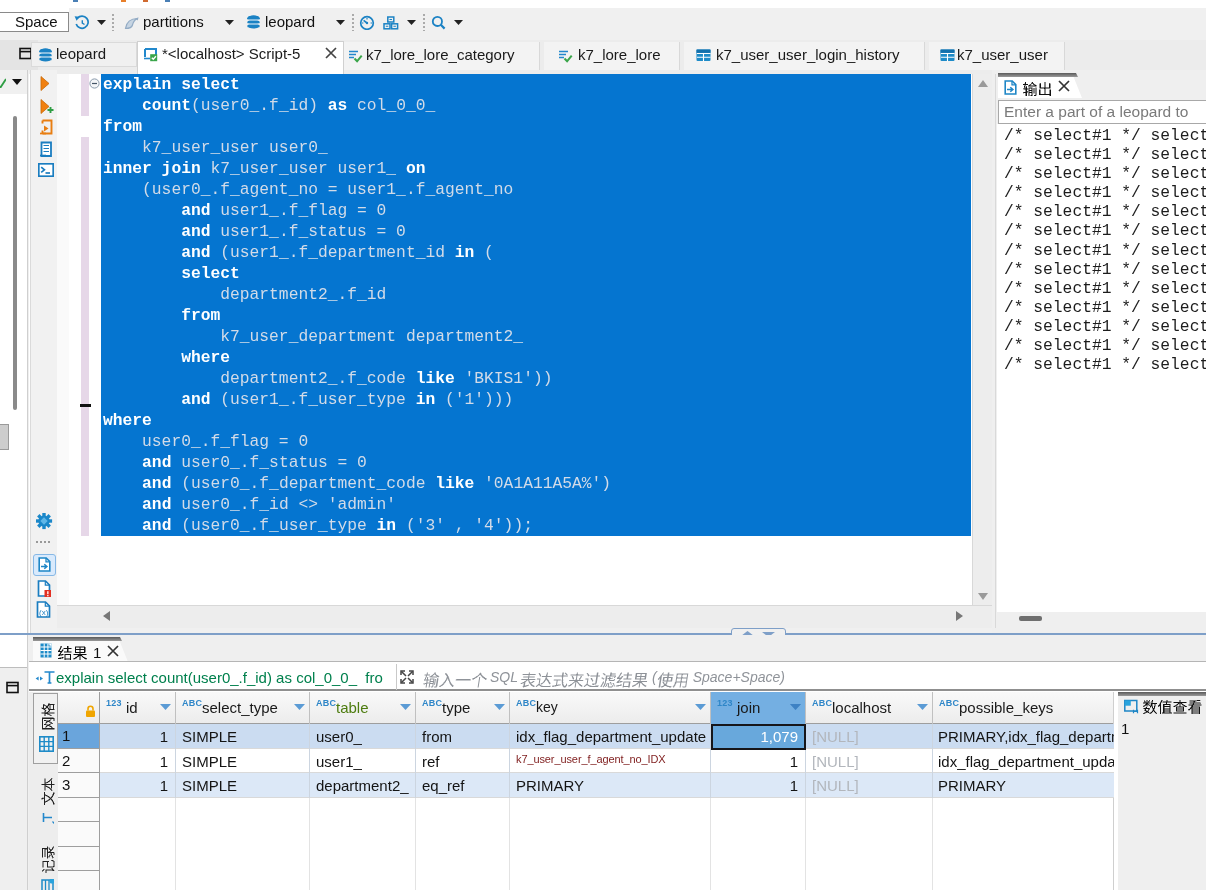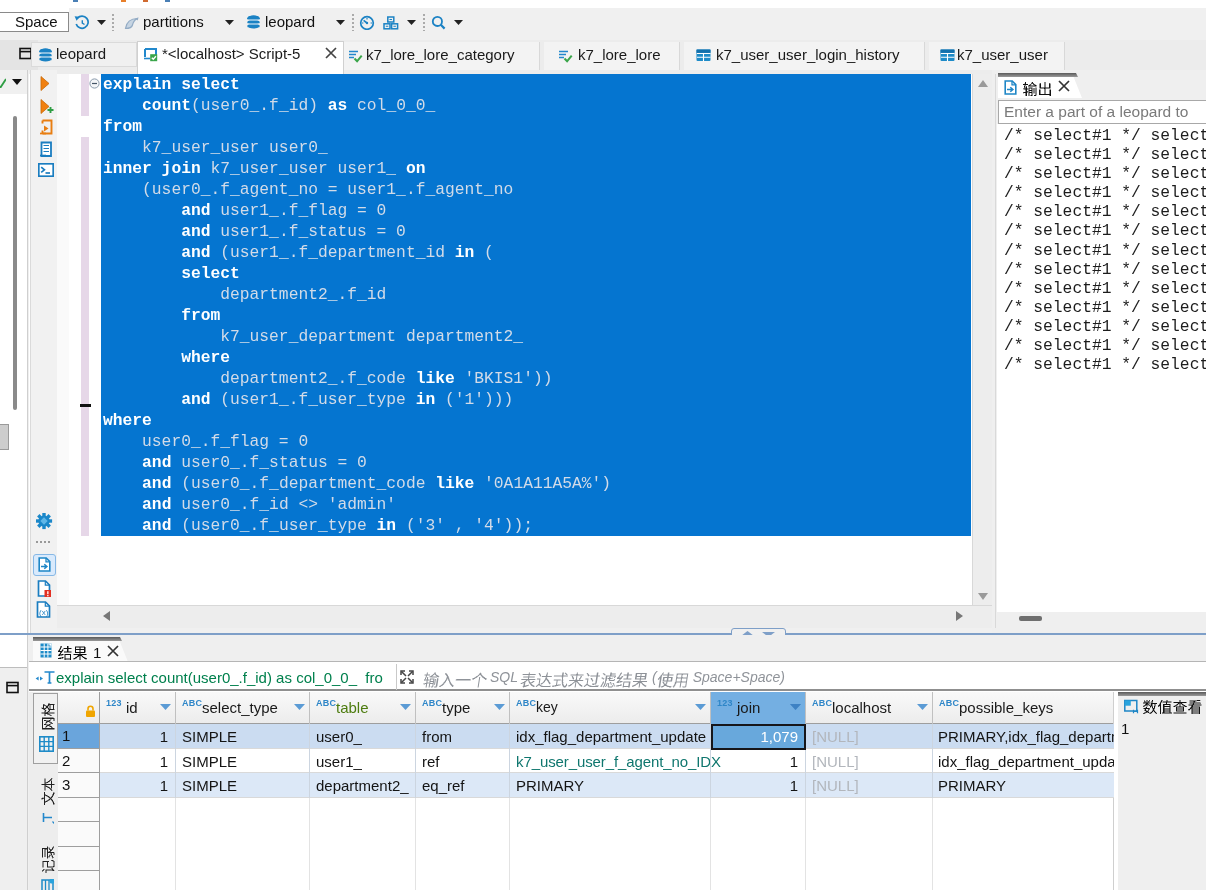--- a/index.html
+++ b/index.html
@@ -435,21 +435,21 @@
 <div class="t" style="left:182px;top:728px;font-size:15px;color:#141414">SIMPLE</div>
 <div class="t" style="left:316px;top:728px;font-size:15px;color:#141414">user0_</div>
 <div class="t" style="left:422px;top:728px;font-size:15px;color:#141414">from</div>
 <div class="t" style="left:516px;top:728px;font-size:15px;color:#141414">idx_flag_department_update</div>
 <div class="t" style="left:812px;top:728px;font-size:15px;color:#b2b6bc">[NULL]</div>
 <div class="t" style="left:938px;top:728px;width:176px;overflow:hidden;font-size:15px;color:#141414">PRIMARY,idx_flag_departm</div>
 <div class="t" style="left:48px;top:752.5px;width:120px;text-align:right;font-size:15px;color:#141414">1</div>
 <div class="t" style="left:182px;top:752.5px;font-size:15px;color:#141414">SIMPLE</div>
 <div class="t" style="left:316px;top:752.5px;font-size:15px;color:#141414">user1_</div>
 <div class="t" style="left:422px;top:752.5px;font-size:15px;color:#141414">ref</div>
-<div class="t" style="left:516px;top:752.5px;font-size:15px;letter-spacing:-0.1px;color:#0f766e">k7_user_user_f_agent_no_IDX</div>
+<div class="t" style="left:516px;top:752.5px;font-size:11px;letter-spacing:-0.1px;color:#7f1d1d">k7_user_user_f_agent_no_IDX</div>
 <div class="t" style="left:678px;top:752.5px;width:120px;text-align:right;font-size:15px;color:#141414">1</div>
 <div class="t" style="left:812px;top:752.5px;font-size:15px;color:#b2b6bc">[NULL]</div>
 <div class="t" style="left:938px;top:752.5px;width:176px;overflow:hidden;font-size:15px;color:#141414">idx_flag_department_upda</div>
 <div class="t" style="left:48px;top:777.0px;width:120px;text-align:right;font-size:15px;color:#141414">1</div>
 <div class="t" style="left:182px;top:777.0px;font-size:15px;color:#141414">SIMPLE</div>
 <div class="t" style="left:316px;top:777.0px;font-size:15px;color:#141414">department2_</div>
 <div class="t" style="left:422px;top:777.0px;font-size:15px;color:#141414">eq_ref</div>
 <div class="t" style="left:516px;top:777.0px;font-size:15px;color:#141414">PRIMARY</div>
 <div class="t" style="left:678px;top:777.0px;width:120px;text-align:right;font-size:15px;color:#141414">1</div>
 <div class="t" style="left:812px;top:777.0px;font-size:15px;color:#b2b6bc">[NULL]</div>

